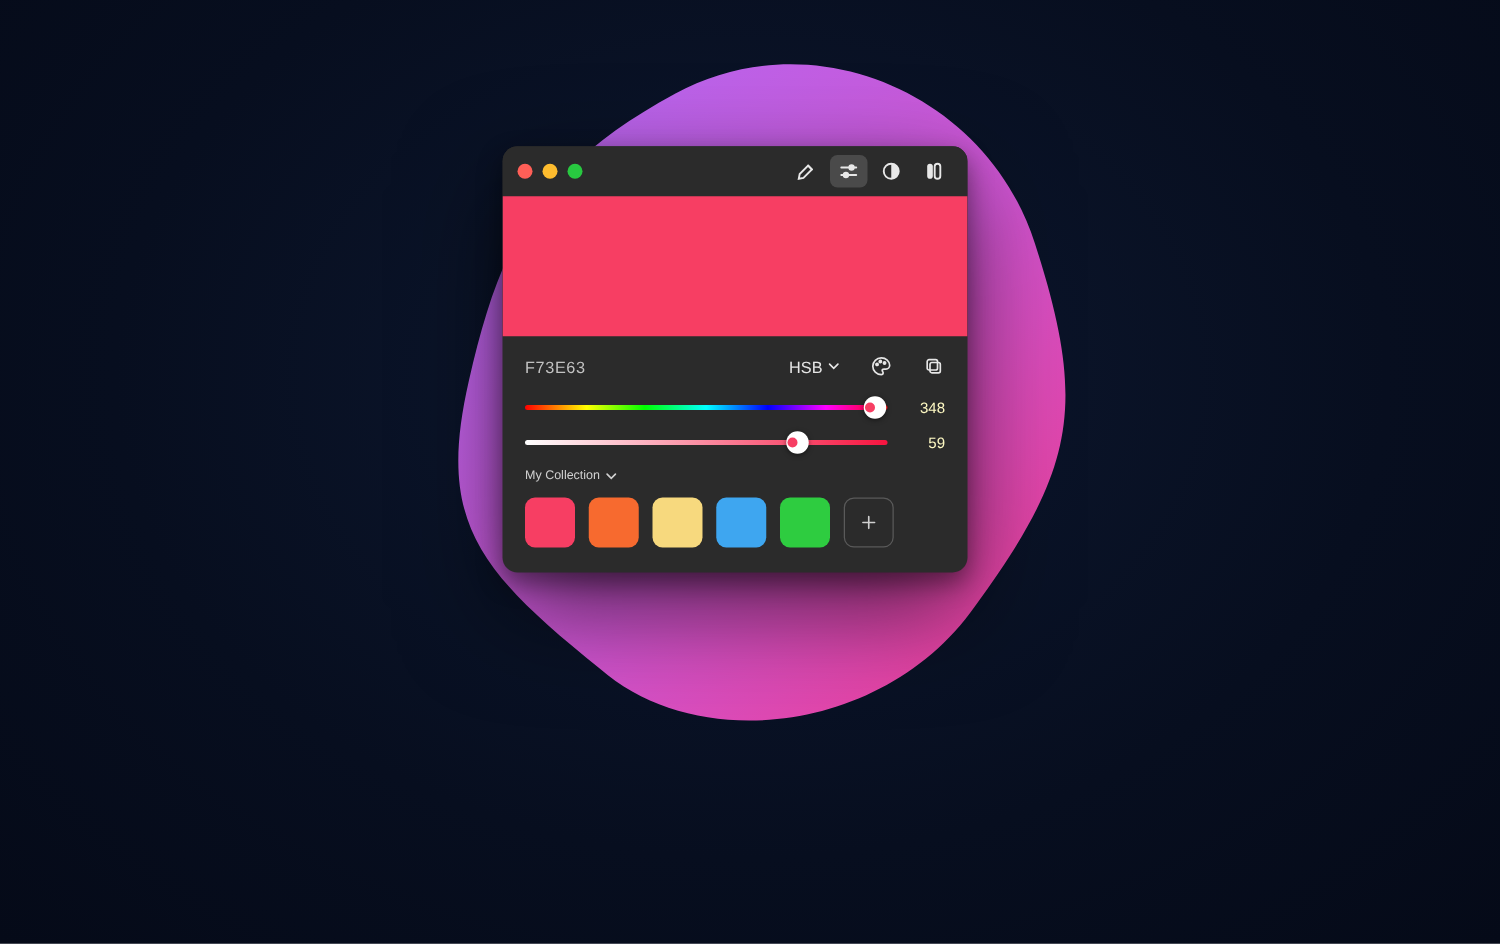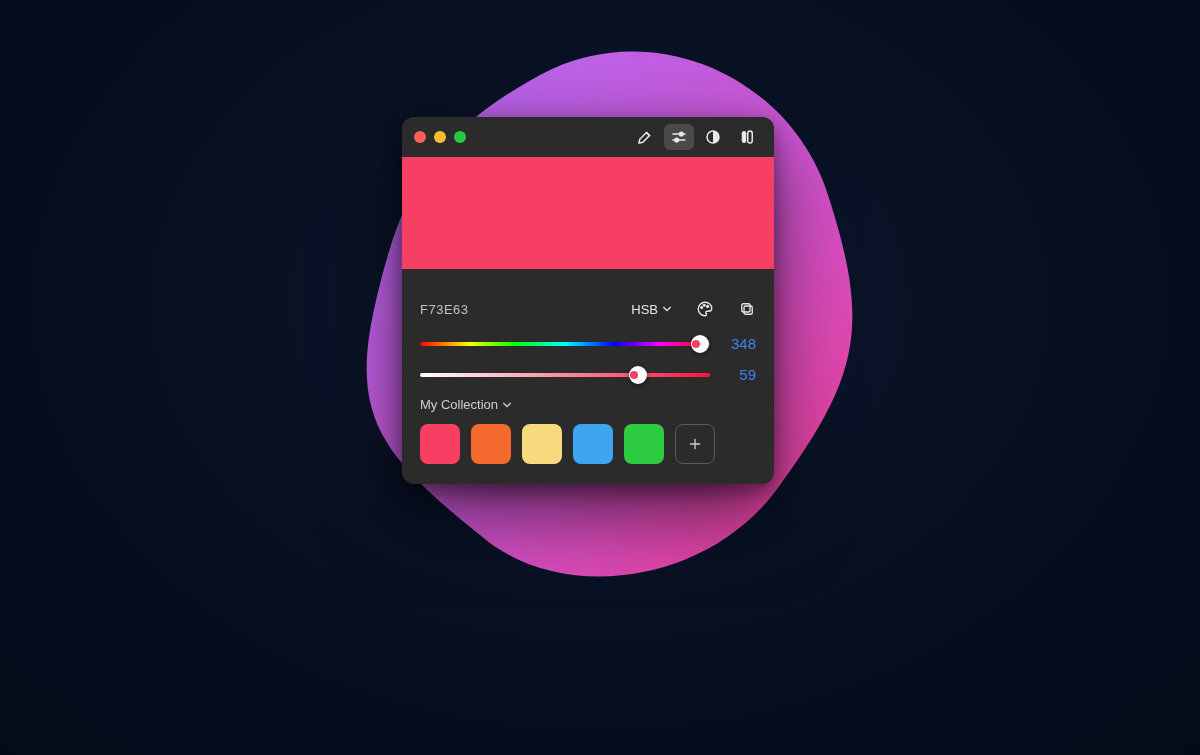--- a/index.html
+++ b/index.html
@@ -50,21 +50,21 @@
   }
   .toolbtn.active { background: #4a4a4a; }
   .toolbtn svg { width: 18px; height: 18px; display: block; }
 
   .preview {
     height: 112px;
     width: 100%;
   }
 
   .controls {
-    padding: 28px 18px 20px 18px;
+    padding: 12px 18px 20px 18px;
     color: #d6d6d6;
     font-size: 13px;
   }
   .row {
     display: flex;
     align-items: center;
     height: 24px;
   }
   .hexrow { margin-bottom: 14px; justify-content: space-between; }
   .hex { color: #c2c2c2; letter-spacing: 0.5px; }
@@ -95,25 +95,25 @@
     position: absolute;
     top: 50%;
     width: 18px; height: 18px;
     border-radius: 50%;
     background: #fff;
     transform: translate(-50%, -50%);
     box-shadow: 0 1px 4px rgba(0,0,0,0.5);
     display: flex; align-items: center; justify-content: center;
   }
   .thumb::after { content: ""; width: 8px; height: 8px; border-radius: 50%; }
-  .val { width: 30px; text-align: right; color: #3b82f6; font-size: 15px; }
+  .val { width: 30px; text-align: right; color: #fef9c3; font-size: 12px; }
 
   .collection-head {
     display: flex; align-items: center; gap: 4px;
-    color: #d0d0d0; font-size: 13px;
+    color: #d0d0d0; font-size: 10px;
     margin: 6px 0 12px 0; cursor: pointer;
   }
   .collection-head svg { width: 10px; height: 10px; }
 
   .swatches { display: flex; gap: 11px; }
   .swatch {
     width: 40px; height: 40px; border-radius: 8px; cursor: pointer;
   }
   .add-swatch {
     width: 40px; height: 40px; border-radius: 8px;

